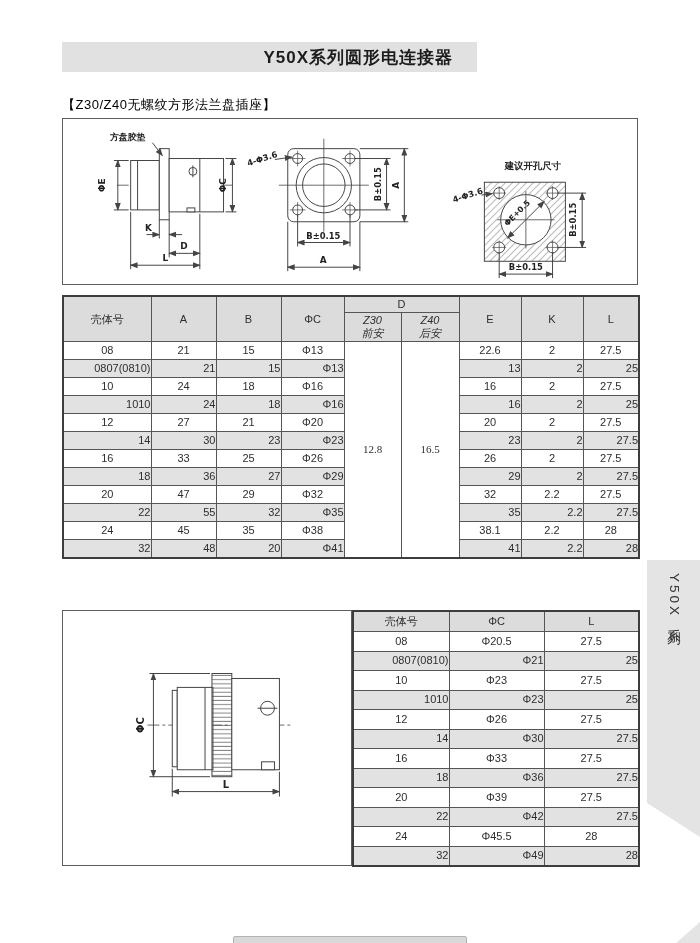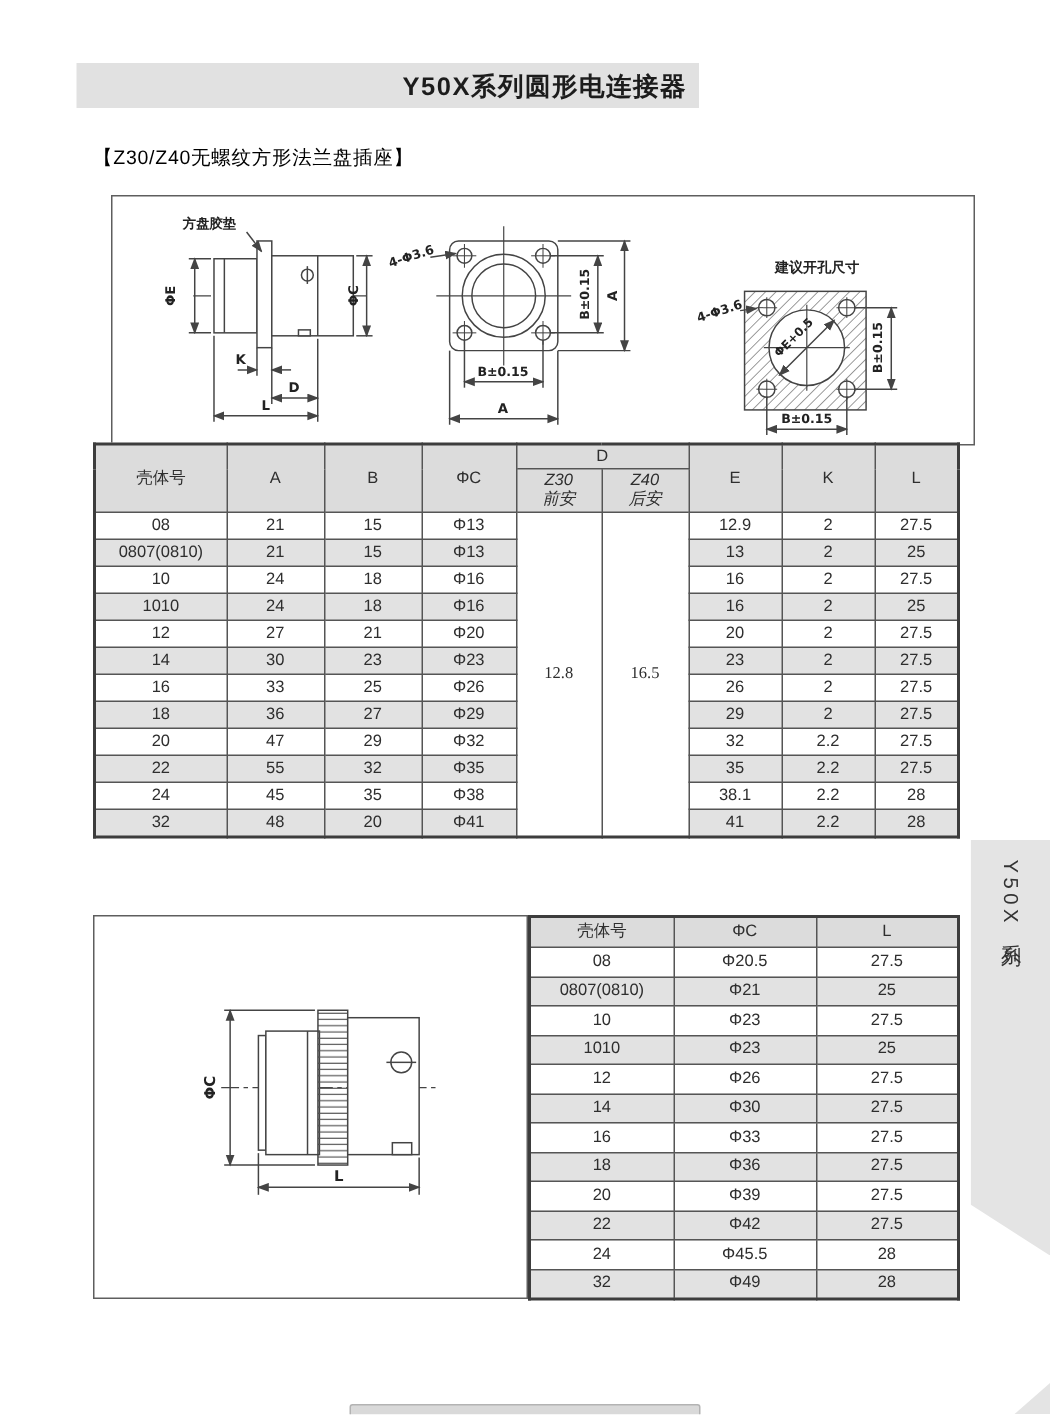--- a/index.html
+++ b/index.html
@@ -1,47 +1,47 @@
 <!DOCTYPE html>
 <html><head>
 <meta charset="utf-8">
 <style>
   html,body{margin:0;padding:0;}
   body{font-family:"Liberation Sans","DejaVu Sans",sans-serif;background:#fff;}
   .page{position:relative;width:700px;height:943px;background:#fff;overflow:hidden;}
 
   
-  .title-bar{position:absolute;left:51px;top:42px;width:415px;height:30px;background:#e1e1e1;
-    display:flex;align-items:center;justify-content:flex-end;padding-right:8px;box-sizing:border-box;}
+  .title-bar{position:absolute;left:62px;top:42px;width:415px;height:30px;background:#e1e1e1;
+    display:flex;align-items:center;justify-content:flex-end;padding-right:24px;box-sizing:border-box;}
   .title-bar span{font-size:17px;font-weight:bold;color:#1c1c1c;letter-spacing:1px;}
 
   
   .sec-heading{position:absolute;left:62px;font-size:13px;color:#000000;letter-spacing:.5px;}
   .sec1{top:96px;} .sec2{top:608px;}
 
   
   .dwg-box{position:absolute;background:#fff;border:1px solid #5e5e5e;box-sizing:border-box;}
-  .box1{left:74px;top:118px;width:576px;height:167px;margin-top:12px;}
+  .box1{left:62px;top:118px;width:576px;height:167px;}
   .box2{left:62px;top:610px;width:290px;height:256px;}
   svg{display:block;}
   svg text{fill:#222;stroke:none;font-family:"DejaVu Sans","Liberation Sans",sans-serif;}
 
   
   table{border-collapse:collapse;table-layout:fixed;position:absolute;background:#fff;
     border:2px solid #3d3d3d;font-size:11px;color:#2e2e2e;}
   th,td{border:1px solid #555;text-align:center;vertical-align:middle;padding:0;line-height:1.15;}
   th{background:#dcdcdc;font-weight:normal;}
   .t1{left:62px;top:295px;width:576px;}
   .t1 td{height:17px;}
   .t1 .hrow1 th{height:15px;}
   .t1 .hrow2 th{height:28px;white-space:pre-line;font-style:italic;}
   .t2{left:352px;top:610px;width:286px;}
   .t2 th{height:19px;}
   .t2 td{height:18.5px;}
-  tr.alt td{background:#e2e2e2;}
+  tr.alt td{background:#e2e2e2;text-align:right;}
   td.dcell{background:#fff;font-family:Liberation Serif, serif;}
 
   
   .side-tab{position:absolute;left:647px;top:560px;width:53px;height:277px;background:#e4e4e4;
     clip-path:polygon(0 0,100% 0,100% 277px,0 243px);
     display:flex;justify-content:center;align-items:flex-start;padding-top:13px;box-sizing:border-box;}
   .side-tab span{writing-mode:vertical-rl;font-size:13.5px;color:#333;letter-spacing:3px;}
 
   
   .footer-bar{position:absolute;left:233px;top:936px;width:234px;height:12px;background:#d9d9d9;
@@ -210,21 +210,21 @@
       </tr>
     </thead>
     <tbody>
         <tr>
           <td>08</td>
           <td>21</td>
           <td>15</td>
           <td>Φ13</td>
           <td class="dcell" rowspan="12">12.8</td>
           <td class="dcell" rowspan="12">16.5</td>
-          <td>12.9</td>
+          <td>22.6</td>
           <td>2</td>
           <td>27.5</td>
         </tr>
         <tr class="alt">
           <td>0807(0810)</td>
           <td>21</td>
           <td>15</td>
           <td>Φ13</td>
           <td>13</td>
           <td>2</td>

